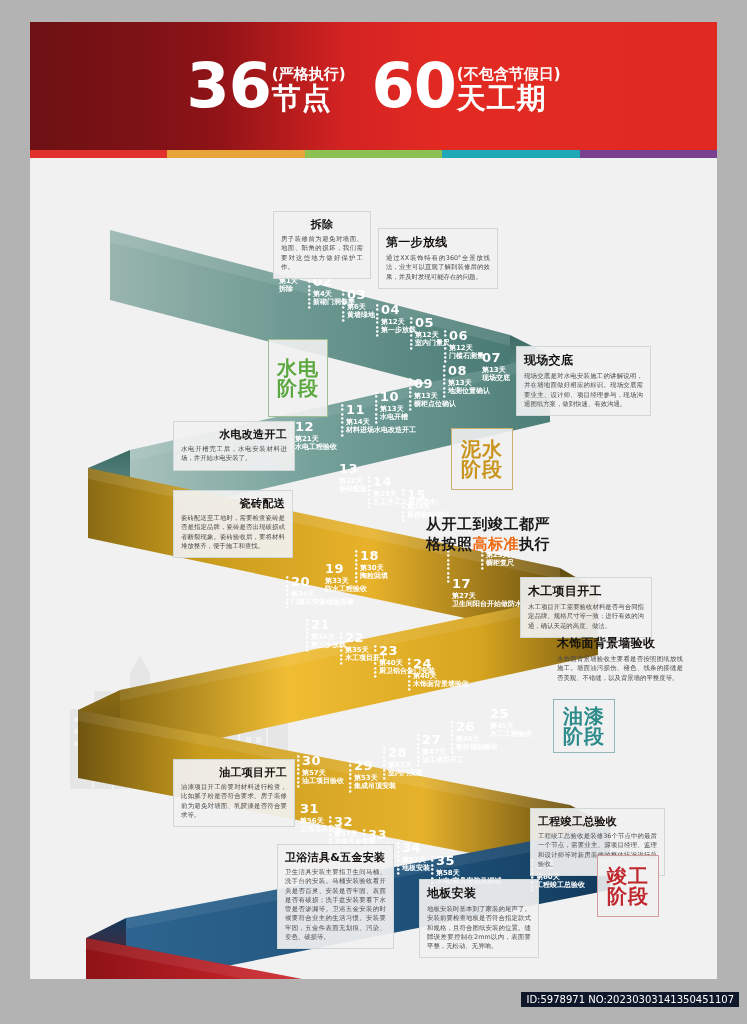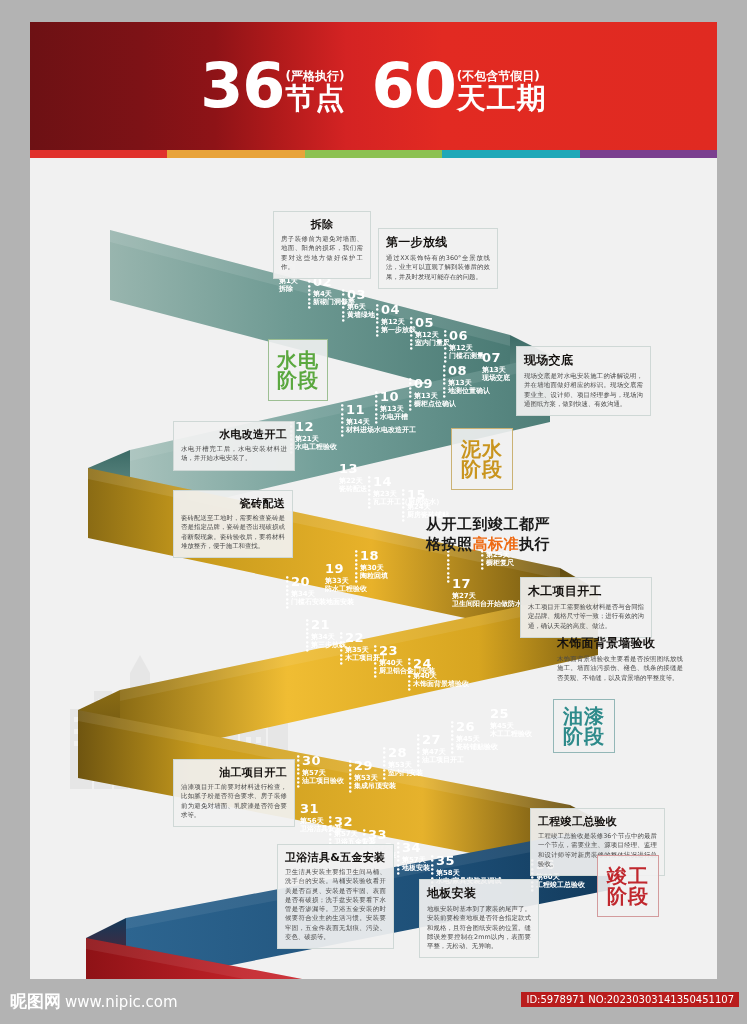--- a/index.html
+++ b/index.html
@@ -8,21 +8,21 @@
   .sheet{position:absolute;left:30px;top:22px;width:687px;height:957px;background:#f1f1f1;overflow:hidden;}
 
   
   .hdr{position:absolute;left:0;top:0;width:687px;height:128px;
        background:linear-gradient(90deg,#6d1114 0%,#7d1216 16%,#8e1317 27%,#b01a1b 36%,#d42323 46%,#e22a22 60%,#e02a21 100%);}
   .hdr-inner{position:absolute;left:0;top:0;width:687px;height:128px;display:flex;align-items:center;justify-content:center;}
   .hdr-grp{display:flex;align-items:flex-end;color:#fff;}
   .big{font-size:62px;font-weight:bold;line-height:.86;letter-spacing:-1px;
        font-family:"DejaVu Sans","Liberation Sans",sans-serif;}
   .rt{display:flex;flex-direction:column;margin-left:1px;}
-  .rt .sup{font-size:12px;font-weight:bold;line-height:1.05;margin-bottom:1px;}
+  .rt .sup{font-size:15px;font-weight:bold;line-height:1.05;margin-bottom:1px;}
   .rt .sub{font-size:29px;font-weight:bold;line-height:1;letter-spacing:1px;}
   .gap{width:26px;}
   .stripe{position:absolute;left:0;top:128px;width:687px;height:8px;display:flex;}
   .stripe i{display:block;height:100%;}
 
   
   .skyline{position:absolute;left:40px;bottom:190px;width:220px;height:150px;opacity:.5;}
 
   
   .ribbon{position:absolute;left:0;top:128px;width:687px;height:829px;}
@@ -47,21 +47,21 @@
 
   
   .slogan{position:absolute;font-size:15px;font-weight:bold;color:#1a1a1a;line-height:1.35;letter-spacing:.5px;width:200px;}
   .slogan .hl{color:#ee6a13;}
 
   
   .foot{position:absolute;left:0;top:979px;width:747px;height:45px;background:#b3b3b3;}
   .logo{position:absolute;left:10px;top:990px;display:flex;align-items:center;color:#fff;}
   .logo .gl{font-size:17px;font-weight:bold;letter-spacing:0px;}
   .logo .url{font-size:15px;margin-left:4px;}
-  .idbox{position:absolute;right:8px;top:992px;background:#b91c1c;color:#fff;font-size:10px;padding:2px 5px;}
+  .idbox{position:absolute;right:8px;top:992px;background:#0f172a;color:#fff;font-size:10px;padding:2px 5px;}
 </style>
 </head>
 <body>
 
 <div id="poster">
   <div class="sheet">
 
     <div class="hdr">
       <div class="hdr-inner">
         <div class="hdr-grp">
@@ -450,21 +450,21 @@
     <div class="box" style="left:247px;top:822px;width:117px;">
       <h4 style="text-align:left;font-size:11px;">卫浴洁具&amp;五金安装</h4>
       <p>卫生洁具安装主要指卫生间马桶、洗手台的安装。马桶安装验收看开关是否百灵、安装是否牢固、表面是否有破损；洗手盆安装要看下水管是否渗漏等。卫浴五金安装的时候要符合业主的生活习惯。安装要牢固，五金件表面无划痕、污染、变色、破损等。</p>
     </div>
 
     <div class="box" style="left:389px;top:857px;width:120px;">
       <h4 style="text-align:left;font-size:12px;">地板安装</h4>
       <p>地板安装时基本到了家装的尾声了。安装前要检查地板是否符合指定款式和规格，且符合图纸安装的位置。缝隙误差要控制在2mm以内，表面要平整，无松动、无异响。</p>
     </div>
 
-    <div class="stage" style="left:238px;top:317px;width:60px;height:62px;color:#5ba83f;border-color:#9dbf93;">
+    <div class="stage" style="left:238px;top:317px;width:60px;height:78px;color:#5ba83f;border-color:#9dbf93;">
       <span>水电</span>
       <span>阶段</span>
     </div>
 
     <div class="stage" style="left:421px;top:406px;width:62px;height:62px;color:#c9951f;border-color:#cbb274;">
       <span>泥水</span>
       <span>阶段</span>
     </div>
 
     <div class="stage" style="left:523px;top:677px;width:62px;height:54px;color:#2e8b8b;border-color:#93b7b7;">
@@ -480,18 +480,14 @@
     <div class="slogan" style="left:396px;top:492px;">
       <div>从开工到竣工都严</div>
       <div>
         <span>格按照</span><span class="hl">高标准</span><span>执行</span>
       </div>
     </div>
 
   </div>
 
   <div class="foot"></div>
-  <div class="logo">
-    <div class="gl">昵图网</div>
-    <div class="url">www.nipic.com</div>
-  </div>
   <div class="idbox">ID:5978971 NO:20230303141350451107</div>
 </div>
 
 </body></html>

